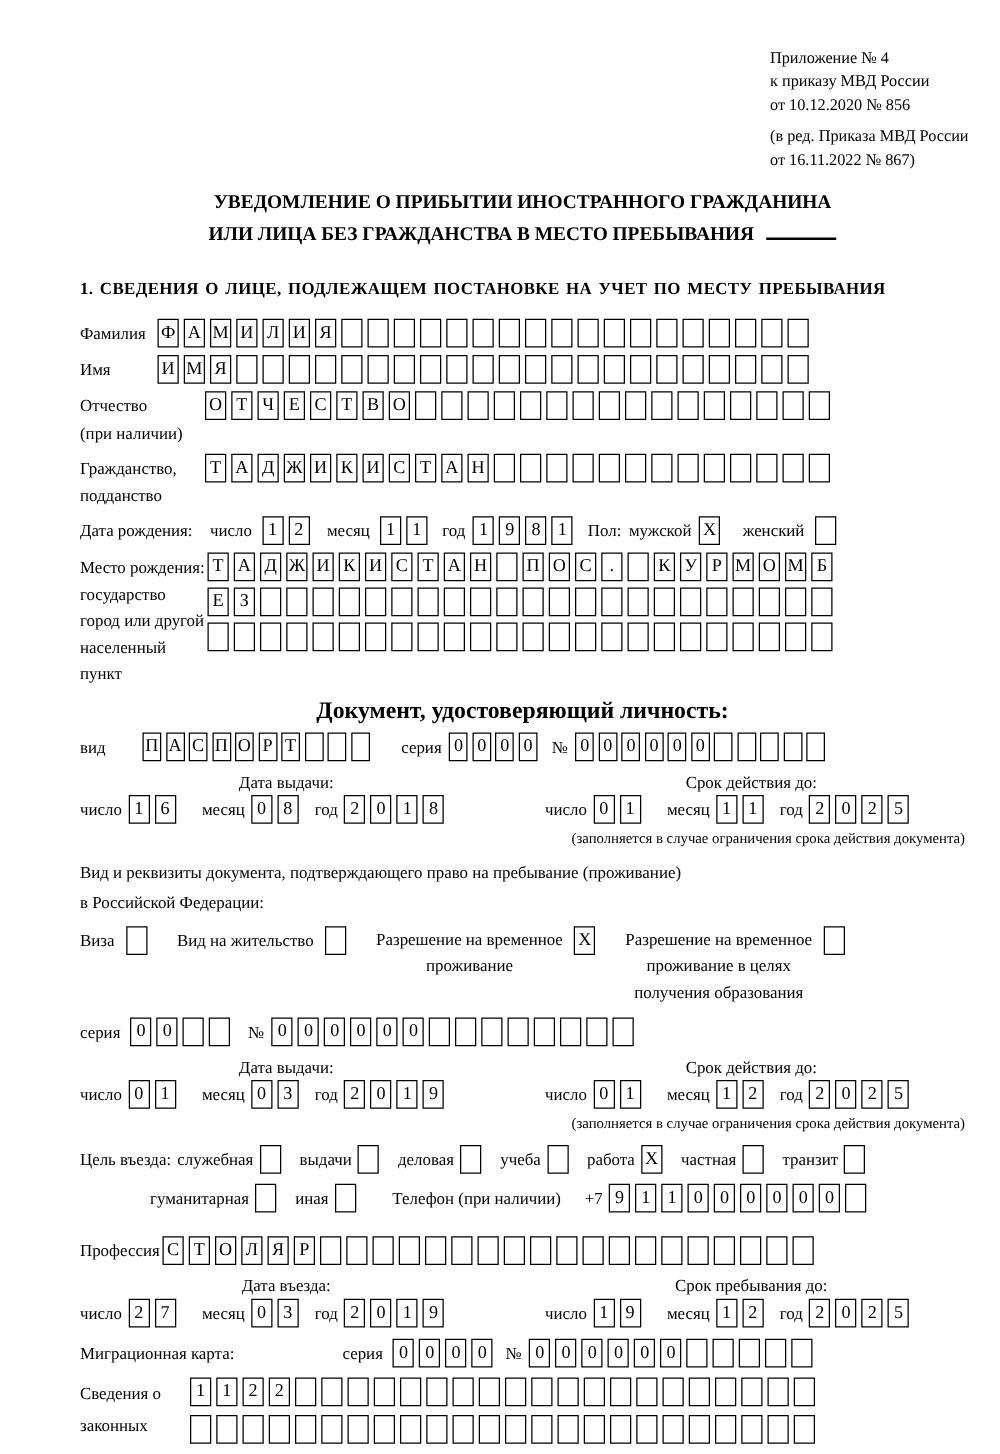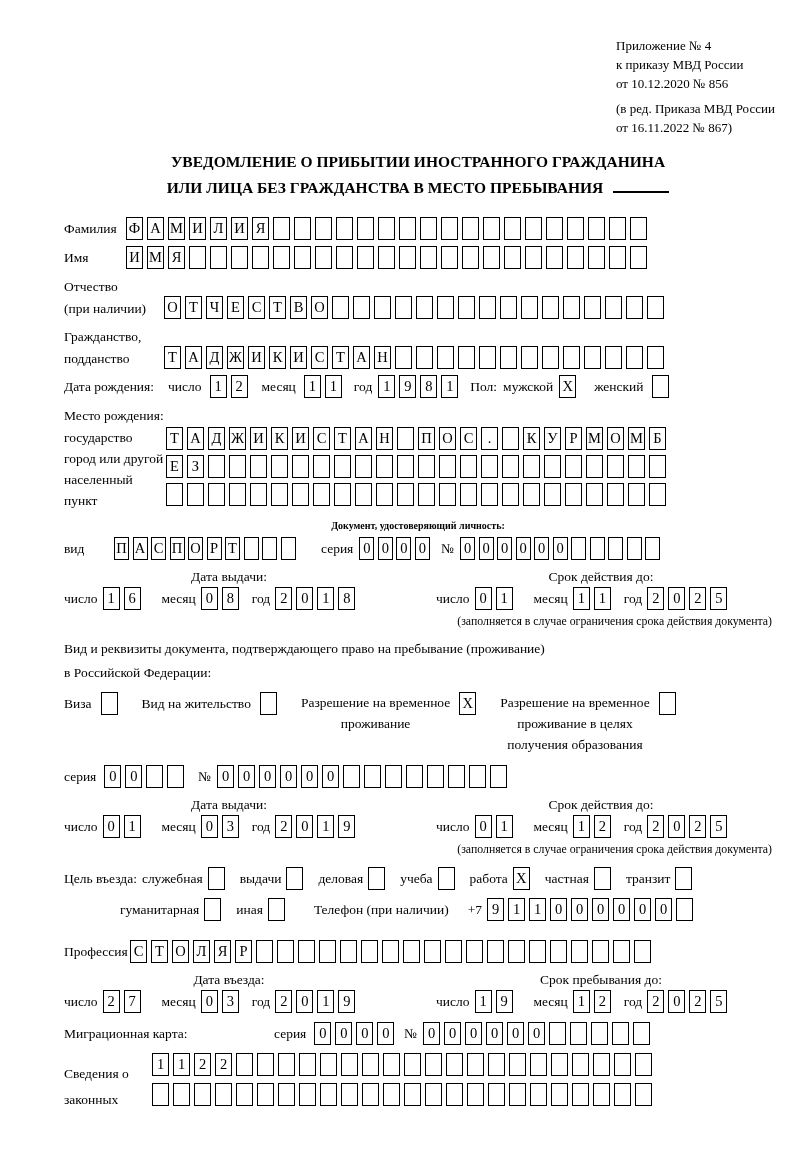--- a/index.html
+++ b/index.html
@@ -16,21 +16,21 @@
 
   
   .annex { margin-left: 552px; font-size: 13px; line-height: 19px; white-space: nowrap; }
   .annex .amend { margin-top: 6px; }
   .forma { font-weight: bold; text-align: right; margin-top: 20px; font-size: 14.5px; letter-spacing: .4px; }
   .title { text-align: center; font-weight: bold; font-size: 15.5px; line-height: 26px; margin-top: 12px; }
   .blankline { display: inline-block; width: 56px; border-bottom: 2px solid #000; margin-left: 10px; height: .95em; }
   .section1 { font-weight: bold; margin-top: 22px; font-size: 13.5px; letter-spacing: .3px; word-spacing: 1.5px; white-space: nowrap; }
 
   
-  .frow { display: flex; align-items: flex-end; margin-top: 6px; }
+  .frow { display: flex; align-items: flex-start; margin-top: 6px; }
   .flabel { flex: 0 0 auto; line-height: 23px; }
   .flabel div { line-height: 21px; }
   .flabel div:first-child { line-height: 23px; }
   .w62 { width: 62px; } .w100 { width: 100px; } .w102 { width: 102px; }
   .w66 { width: 66px; } .w50 { width: 50px; } .w88 { width: 88px; }
   .cells { display: flex; flex-wrap: nowrap; }
   .cb {
     width: 17px; height: 23px; border: 1.6px solid #000; margin-right: 4px;
     display: flex; align-items: center; justify-content: center;
     font-size: 14.5px; line-height: 1; flex: 0 0 auto; background: #fff;
@@ -61,21 +61,21 @@
   .optlabel { text-align: center; line-height: 21px; margin-right: 9px; white-space: nowrap; }
   .optlabel.single { line-height: 23px; }
 
   
   .prow { display: flex; align-items: flex-start; margin-top: 8px; }
   .prow .lbl { margin-right: 5px; }
   .prow .cells { margin-right: 11px; }
   .prow .cells:last-child { margin-right: 0; }
   .indent { margin-left: 56px; }
 
-  .dochead { text-align: center; font-weight: bold; margin-top: 9px; font-size: 10px; }
+  .dochead { text-align: center; font-weight: bold; margin-top: 9px; font-size: 19px; }
 </style>
 </head>
 <body>
 
 <div class="page">
 
   <div class="annex">
     <div>Приложение № 4</div>
     <div>к приказу МВД России</div>
     <div>от 10.12.2020 № 856</div>
@@ -86,20 +86,21 @@
   </div>
 
 
   <div class="title">
     <div>УВЕДОМЛЕНИЕ О ПРИБЫТИИ ИНОСТРАННОГО ГРАЖДАНИНА</div>
     <div>
       <span>ИЛИ ЛИЦА БЕЗ ГРАЖДАНСТВА В МЕСТО ПРЕБЫВАНИЯ</span><span class="blankline"></span>
     </div>
   </div>
 
+  <div class="section1">1. СВЕДЕНИЯ О ЛИЦЕ, ПОДЛЕЖАЩЕМ ПОСТАНОВКЕ НА УЧЕТ ПО МЕСТУ ПРЕБЫВАНИЯ</div>
 
   <div class="frow" style="margin-top:16px">
     <div class="flabel w62">Фамилия</div>
     <div class="cells">
         <div class="cb">Ф</div>
         <div class="cb">А</div>
         <div class="cb">М</div>
         <div class="cb">И</div>
         <div class="cb">Л</div>
         <div class="cb">И</div>

